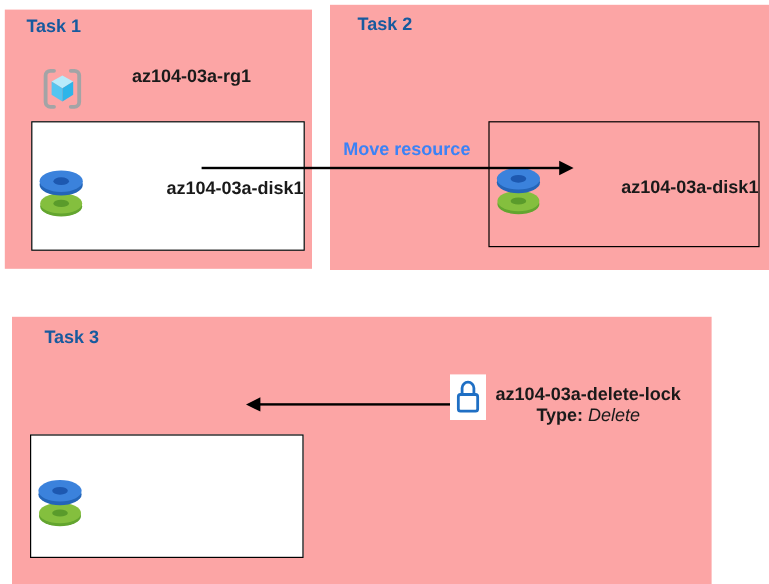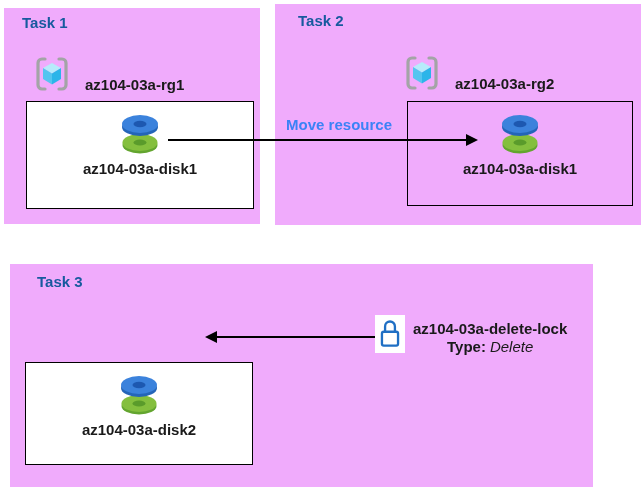--- a/index.html
+++ b/index.html
@@ -1,46 +1,46 @@
 <!DOCTYPE html>
 <html><head>
 <meta charset="utf-8">
 <style>
   html,body { margin:0; padding:0; }
   body {
     width:641px; height:487px; position:relative; background:#ffffff;
     font-family:"Liberation Sans", sans-serif; overflow:hidden;
   }
-  .panel { position:absolute; background:#f0abfc; }
+  .panel { position:absolute; background:#fca5a5; }
   #panel-task1 { left:4px;   top:8px;   width:256px; height:216px; }
   #panel-task2 { left:275px; top:4px;   width:404px; height:221px; }
   #panel-task3 { left:10px;  top:264px; width:583px; height:253px; }
 
   .task-title {
     position:absolute; font-size:15px; font-weight:bold; color:#175a9e;
     white-space:nowrap;
   }
   #panel-task1 .task-title { left:18px; top:6px; }
   #panel-task2 .task-title { left:23px; top:8px; }
   #panel-task3 .task-title { left:27px; top:9px; }
 
-  .rg-row { position:absolute; display:flex; align-items:flex-end; }
+  .rg-row { position:absolute; display:flex; align-items:flex-start;gap:25px; }
   #panel-task1 .rg-row { left:29px;  top:47px; }
   #panel-task2 .rg-row { left:128px; top:50px; }
   #panel-task3 .rg-row { left:23px;  top:49px; }
 
   .rg-icon { width:38px; height:38px; flex:0 0 auto; }
   .rg-label {
     font-size:15px; font-weight:bold; color:#1a1a1a; margin-left:14px;
     white-space:nowrap;
   }
 
   .resource-box {
     position:absolute; border:1.5px solid #000000;
-    display:flex; flex-direction:column; align-items:center; box-sizing:border-box;
+    display:flex; flex-direction:row; align-items:center; box-sizing:border-box;justify-content:space-between;
   }
   #panel-task1 .resource-box { left:22px;  top:93px; width:228px; height:108px; background:#ffffff; }
   #panel-task2 .resource-box { left:132px; top:97px; width:226px; height:105px; background:transparent; }
   #panel-task3 .resource-box { left:15px;  top:98px; width:228px; height:103px; background:#ffffff; }
 
   .disk-icon { width:48px; height:42px; margin-top:11px; }
   .disk-label { font-size:15px; font-weight:bold; color:#1a1a1a; margin-top:5px; white-space:nowrap; }
 
   
   .arrow-line { position:absolute; height:2px; background:#000000; }
@@ -52,21 +52,21 @@
   }
   .arrow-head-left {
     position:absolute; width:0; height:0; left:205px; top:331px;
     border-right:12px solid #000000; border-top:6px solid transparent; border-bottom:6px solid transparent;
   }
   #move-arrow-label {
     position:absolute; left:270px; top:116px; width:122px; text-align:right;
     font-size:15px; font-weight:bold; color:#3b82f6; white-space:nowrap;
   }
 
-  #lock-figure { position:absolute; left:375px; top:312px; display:flex; align-items:center; }
+  #lock-figure { position:absolute; left:375px; top:312px; display:flex; align-items:flex-start; }
   #lock-icon-bg {
     width:30px; height:38px; background:#ffffff; display:flex;
     align-items:center; justify-content:center;
   }
   #lock-text { margin-left:8px; margin-top:8px; }
   #lock-name { font-size:15px; font-weight:bold; color:#1a1a1a; white-space:nowrap; }
   #lock-type { font-size:15px; color:#1a1a1a; margin-top:1px; white-space:nowrap; }
   #lock-type .t-label { font-weight:bold;margin-left:34px; }
   #lock-type .t-value { font-weight:normal; margin-left:4px;font-style:italic; }
 </style>
@@ -93,30 +93,20 @@
       <ellipse cx="24" cy="14" rx="18" ry="9" fill="#2465b8"></ellipse>
       <ellipse cx="24" cy="11" rx="18" ry="9" fill="#3b82dc"></ellipse>
       <ellipse cx="24" cy="11" rx="6.5" ry="3.2" fill="#1d58b0"></ellipse>
     </svg>
     <div class="disk-label">az104-03a-disk1</div>
   </div>
 </div>
 
 <div class="panel" id="panel-task2">
   <div class="task-title">Task 2</div>
-  <div class="rg-row">
-    <svg class="rg-icon" viewBox="0 0 36 38">
-      <path d="M11 4 H8 C5.8 4 4 5.8 4 8 V30 C4 32.2 5.8 34 8 34 H11" fill="none" stroke="#a3a4a6" stroke-width="3.2" stroke-linecap="round"></path>
-      <path d="M25 4 H28 C30.2 4 32 5.8 32 8 V30 C32 32.2 30.2 34 28 34 H25" fill="none" stroke="#a3a4a6" stroke-width="3.2" stroke-linecap="round"></path>
-      <polygon points="18,8 27,13 18,18.5 9,13" fill="#b7ebfb"></polygon>
-      <polygon points="9,13 18,18.5 18,29.5 9,24" fill="#54c5f0"></polygon>
-      <polygon points="27,13 18,18.5 18,29.5 27,24" fill="#2cb5e9"></polygon>
-    </svg>
-    <span class="rg-label">az104-03a-rg2</span>
-  </div>
   <div class="resource-box">
     <svg class="disk-icon" viewBox="0 0 48 42">
       <ellipse cx="24" cy="32" rx="17.5" ry="8.5" fill="#63a52f"></ellipse>
       <ellipse cx="24" cy="29.5" rx="17.5" ry="8.5" fill="#84bf3e"></ellipse>
       <ellipse cx="24" cy="29.5" rx="6.5" ry="3" fill="#5a9b2b"></ellipse>
       <ellipse cx="24" cy="14" rx="18" ry="9" fill="#2465b8"></ellipse>
       <ellipse cx="24" cy="11" rx="18" ry="9" fill="#3b82dc"></ellipse>
       <ellipse cx="24" cy="11" rx="6.5" ry="3.2" fill="#1d58b0"></ellipse>
     </svg>
     <div class="disk-label">az104-03a-disk1</div>
@@ -127,21 +117,20 @@
   <div class="task-title">Task 3</div>
   <div class="resource-box">
     <svg class="disk-icon" viewBox="0 0 48 42">
       <ellipse cx="24" cy="32" rx="17.5" ry="8.5" fill="#63a52f"></ellipse>
       <ellipse cx="24" cy="29.5" rx="17.5" ry="8.5" fill="#84bf3e"></ellipse>
       <ellipse cx="24" cy="29.5" rx="6.5" ry="3" fill="#5a9b2b"></ellipse>
       <ellipse cx="24" cy="14" rx="18" ry="9" fill="#2465b8"></ellipse>
       <ellipse cx="24" cy="11" rx="18" ry="9" fill="#3b82dc"></ellipse>
       <ellipse cx="24" cy="11" rx="6.5" ry="3.2" fill="#1d58b0"></ellipse>
     </svg>
-    <div class="disk-label">az104-03a-disk2</div>
   </div>
 </div>
 
 <div class="arrow-line" id="move-arrow-line"></div>
 <div class="arrow-head-right"></div>
 <div id="move-arrow-label">Move resource</div>
 
 <div class="arrow-line" id="lock-arrow-line"></div>
 <div class="arrow-head-left"></div>
 

